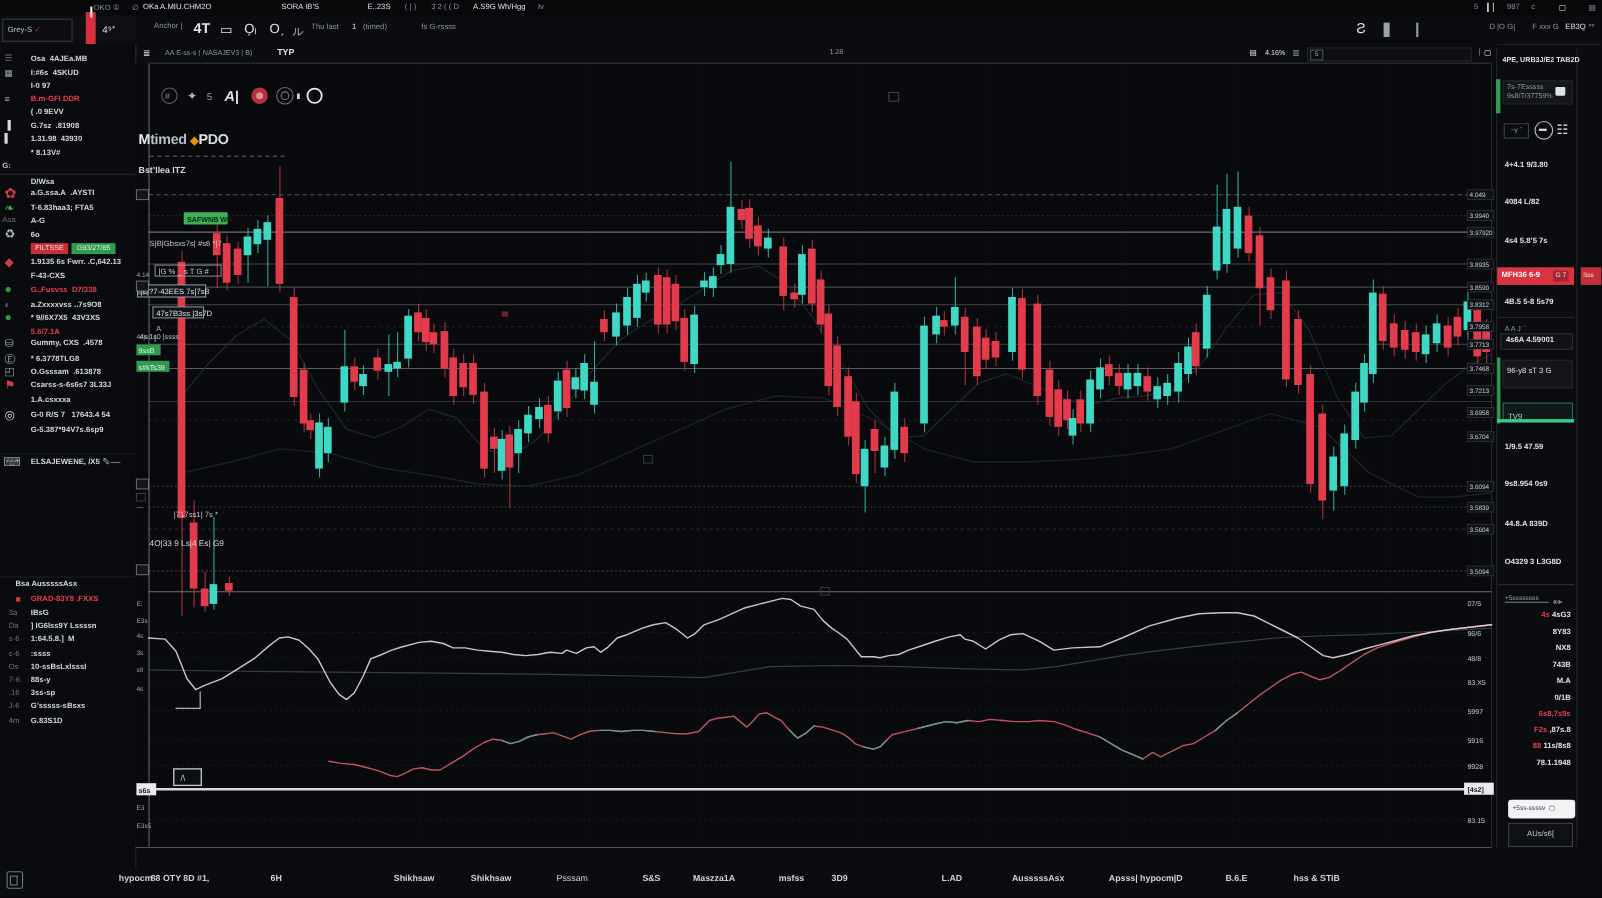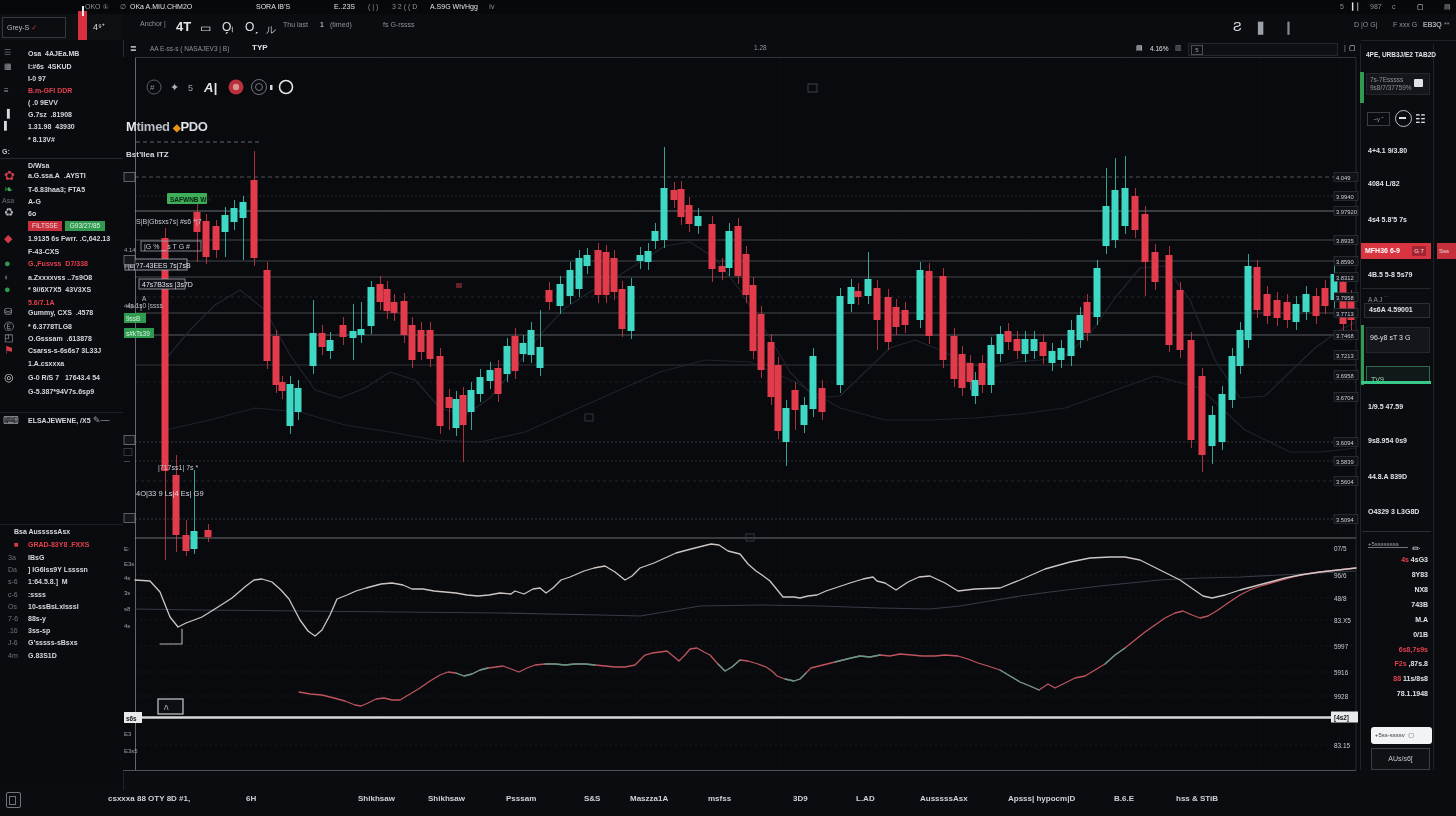--- a/index.html
+++ b/index.html
@@ -597,27 +597,27 @@
     <div style="position:absolute;left:1368px;top:631px;width:60px;text-align:right;font-size:7px;font-weight:bold;color:#dfe2e6;white-space:nowrap;">0/1B</div>
     <div style="position:absolute;left:1368px;top:646px;width:60px;text-align:right;font-size:7px;font-weight:bold;color:#dfe2e6;white-space:nowrap;"><span class="red">6s8,7s9s</span></div>
     <div style="position:absolute;left:1368px;top:660px;width:60px;text-align:right;font-size:7px;font-weight:bold;color:#dfe2e6;white-space:nowrap;"><span class="red">F2s</span> ,87s.8</div>
     <div style="position:absolute;left:1368px;top:675px;width:60px;text-align:right;font-size:7px;font-weight:bold;color:#dfe2e6;white-space:nowrap;"><span class="red">88</span> 11s/8s8</div>
     <div style="position:absolute;left:1368px;top:690px;width:60px;text-align:right;font-size:7px;font-weight:bold;color:#dfe2e6;white-space:nowrap;">78.1.1948</div>
     <div style="position:absolute;left:1371px;top:727px;width:57px;height:17px;background:#f2f3f4;border-radius:3px;color:#3c4148;font-size:6px;line-height:17px;padding-left:4px;">+5ss-ssssv&nbsp;&nbsp;▢</div>
     <div style="position:absolute;left:1371px;top:748px;width:57px;height:20px;background:#0f1114;border:1px solid #3a3f46;color:#c6cad0;font-size:7px;text-align:center;line-height:20px;">AUs/s6[</div>
     <div style="position:absolute;left:0;top:790px;width:1456px;height:26px;background:#0b0c10;"></div>
     <div style="position:absolute;left:6px;top:792px;width:13px;height:14px;border:1.5px solid #6f757d;border-radius:2px;"></div>
     <div style="position:absolute;left:9px;top:796px;width:5px;height:7px;border:1px solid #6f757d;"></div>
-    <div style="position:absolute;left:108px;top:794px;font-size:8px;font-weight:bold;color:#ced2d8;">csxxxa</div>
+    <div style="position:absolute;left:108px;top:794px;font-size:8px;font-weight:bold;color:#ced2d8;">hypocm</div>
     <div style="position:absolute;left:137px;top:794px;font-size:8px;font-weight:bold;color:#ced2d8;">88 OTY 8D #1,</div>
     <div style="position:absolute;left:246px;top:794px;font-size:8px;font-weight:bold;color:#ced2d8;">6H</div>
     <div style="position:absolute;left:358px;top:794px;font-size:8px;font-weight:bold;color:#ced2d8;text-align:center;">Shikhsaw</div>
     <div style="position:absolute;left:428px;top:794px;font-size:8px;font-weight:bold;color:#ced2d8;">Shikhsaw</div>
-    <div style="position:absolute;left:506px;top:794px;font-size:8px;font-weight:bold;color:#ced2d8;text-align:right;">Psssam</div>
+    <div style="position:absolute;left:506px;top:794px;font-size:8px;font-weight:normal;color:#ced2d8;text-align:right;">Psssam</div>
     <div style="position:absolute;left:584px;top:794px;font-size:8px;font-weight:bold;color:#ced2d8;">S&amp;S</div>
     <div style="position:absolute;left:630px;top:794px;font-size:8px;font-weight:bold;color:#ced2d8;">Maszza1A</div>
     <div style="position:absolute;left:708px;top:794px;font-size:8px;font-weight:bold;color:#ced2d8;">msfss</div>
-    <div style="position:absolute;left:793px;top:794px;font-size:8px;font-weight:bold;color:#ced2d8;">3D9</div>
+    <div style="position:absolute;left:756px;top:794px;font-size:8px;font-weight:bold;color:#ced2d8;">3D9</div>
     <div style="position:absolute;left:856px;top:794px;font-size:8px;font-weight:bold;color:#ced2d8;">L.AD</div>
     <div style="position:absolute;left:920px;top:794px;font-size:8px;font-weight:bold;color:#ced2d8;">AusssssAsx</div>
     <div style="position:absolute;left:1008px;top:794px;font-size:8px;font-weight:bold;color:#ced2d8;">Apsss| hypocm|D</div>
     <div style="position:absolute;left:1114px;top:794px;font-size:8px;font-weight:bold;color:#ced2d8;">B.6.E</div>
     <div style="position:absolute;left:1176px;top:794px;font-size:8px;font-weight:bold;color:#ced2d8;">hss &amp; STiB</div>
   </div>
 </body></html>

